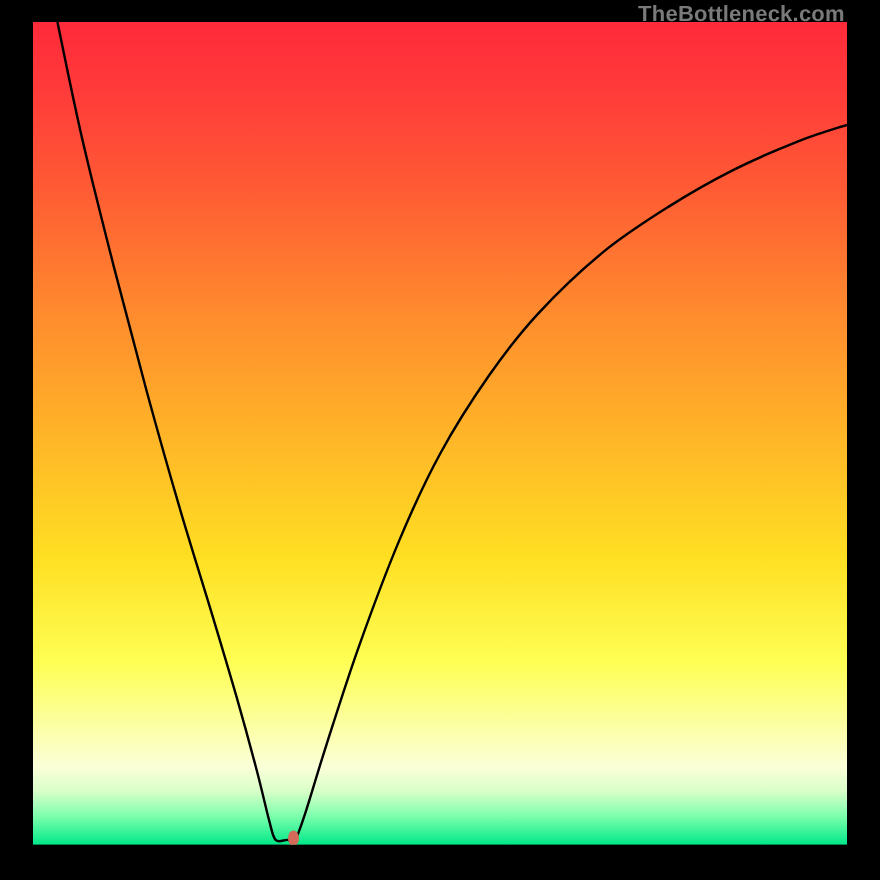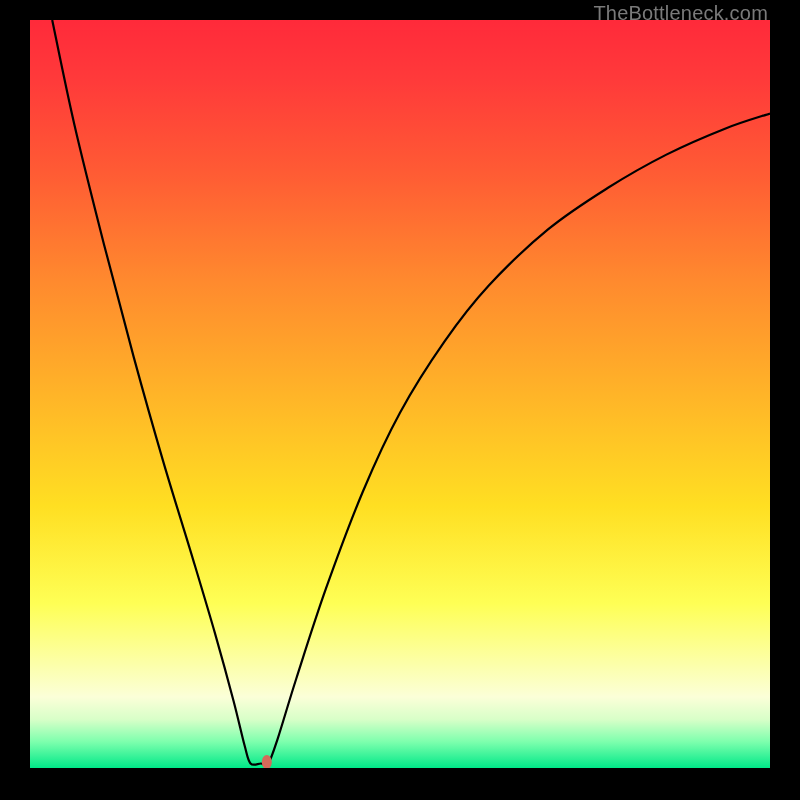--- a/index.html
+++ b/index.html
@@ -25,21 +25,21 @@
     top: 0;
     width: 740px;
     height: 748px;
   }
   .watermark {
     position: absolute;
     top: 2px;
     right: 32px;
     color: #7a7a7a;
     font-size: 20px;
-    font-weight: 400;
+    font-weight: 700;
     letter-spacing: 0.2px;
   }
   svg {
     display: block;
   }
 </style>
 </head>
 <body>
 
 <div class="watermark">TheBottleneck.com</div>

